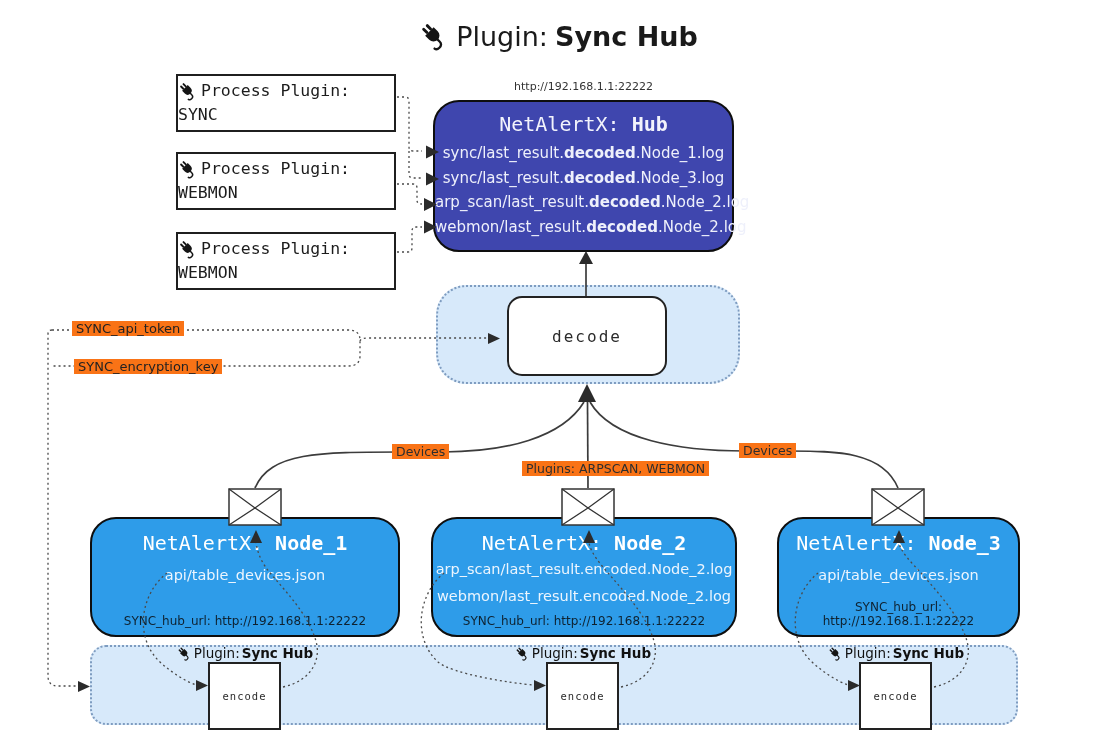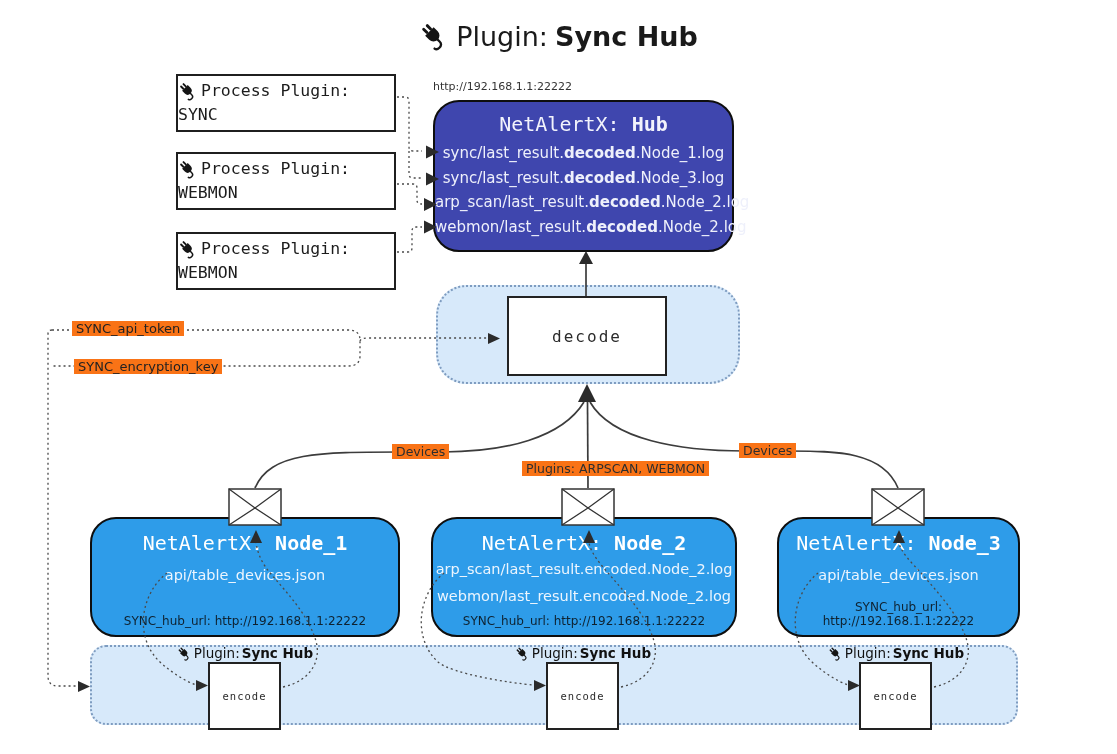--- a/index.html
+++ b/index.html
@@ -15,35 +15,35 @@
   .plug{display:inline-flex;}
   .plug svg{display:block;}
 
   
   .pbox{left:176px;width:220px;height:58px;background:#fff;border:2px solid #1f1f1f;
         display:flex;flex-direction:column;align-items:flex-start;justify-content:center;
         font-size:16.5px;color:#1c1c1c;line-height:1.45;}
   .pbox .l1{display:flex;align-items:center;gap:3px;}
 
   
-  .hub-url{left:433px;top:80px;width:301px;text-align:left;font-size:11px;color:#333;}
+  .hub-url{left:433px;top:80px;width:301px;text-align:center;font-size:11px;color:#333;}
   .hub{left:433px;top:100px;width:301px;height:152px;background:#3f46ae;border:2px solid #0e0e0e;
        border-radius:26px;color:#f2f3fc;text-align:center;padding-top:9px;}
   .hub-title{font-size:20px;line-height:26px;margin-bottom:4px;}
   .hub-title .b,.node-title .b{font-weight:700;}
   .hub-log{font-size:15px;line-height:24.5px;color:#eef0fb;white-space:nowrap;}
   .hub-log .b{font-weight:700;}
 
   
   .lightbox{background:#d7e9fa;border:2px dotted #7e9cc0;}
   .decode-wrap{left:436px;top:285px;width:304px;height:99px;border-radius:30px;}
   .bottom-wrap{left:90px;top:645px;width:928px;height:80px;border-radius:16px;}
   .whitebox{background:#fff;border:2.5px solid #222;display:flex;align-items:center;justify-content:center;
             color:#2b2b2b;}
-  .decode-box{left:507px;top:296px;width:160px;height:80px;font-size:16px;letter-spacing:2px;}
+  .decode-box{left:507px;top:296px;width:160px;height:80px;font-size:16px;letter-spacing:2px;border-radius:15px;}
   .encode-box{width:73px;height:68px;font-size:10.5px;letter-spacing:1px;}
   .enc-label{top:645px;width:160px;display:flex;align-items:center;justify-content:center;gap:2px;
              font-size:13.5px;color:#111;z-index:6;}
   .enc-label .b{font-weight:700;}
 
   
   .node{top:517px;height:120px;background:#2e9ce9;border:2px solid #0e0e0e;border-radius:26px;
         color:#fff;text-align:center;}
   .node-title{font-size:20px;margin-top:12px;line-height:24px;}
   .node-files{margin-top:7px;text-align:center;}

